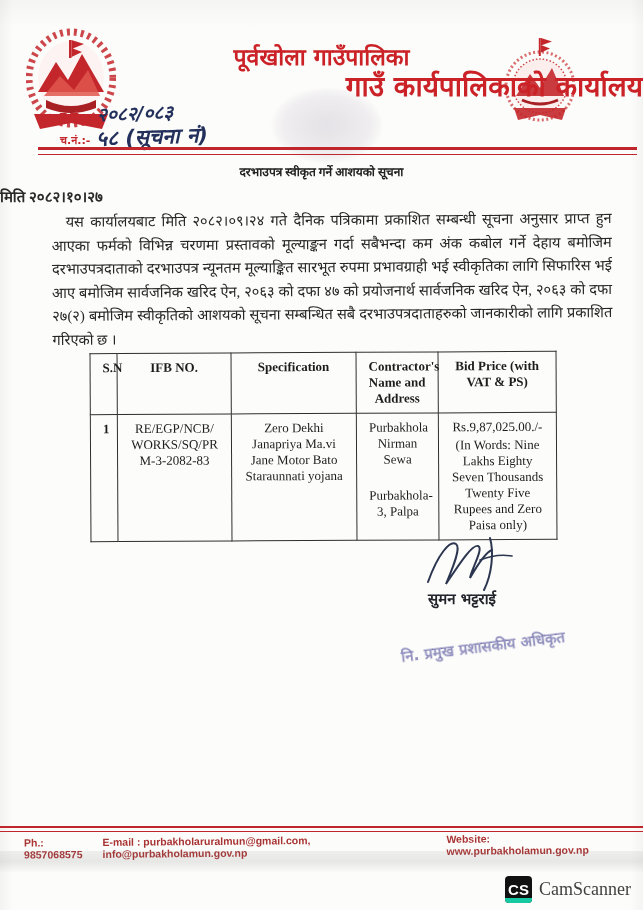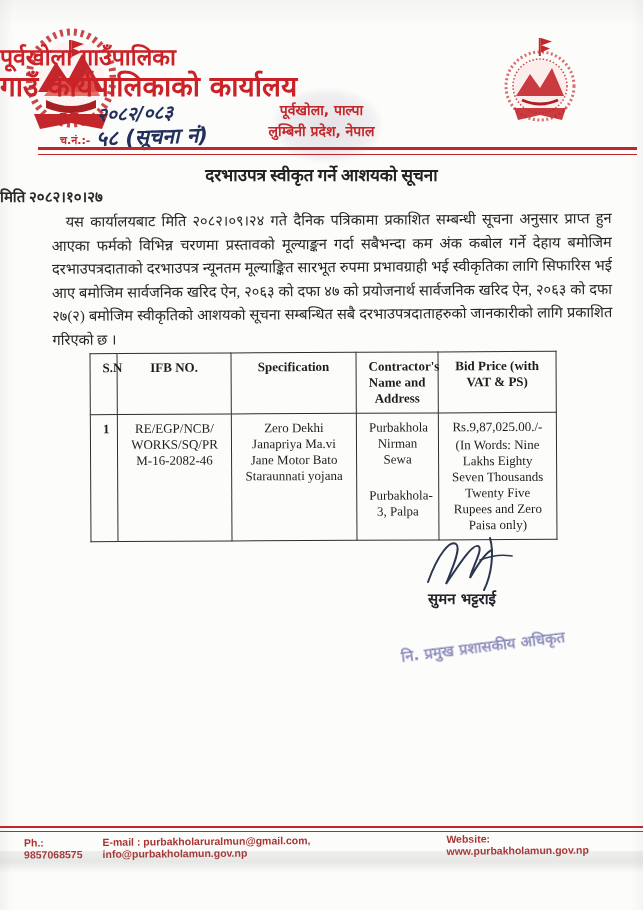--- a/index.html
+++ b/index.html
@@ -18,26 +18,26 @@
   .slogan {
     position:absolute; top:17px; left:0; width:100%;
     text-align:center; font-size:11px; font-weight:bold;
     color:#b7342e; letter-spacing:.2px;
     font-family:"Liberation Serif", serif;
   }
   .emblem { position:absolute; }
   .emblem-left { left:26px; top:26px; }
   .emblem-right { left:502px; top:30px; }
   .title1 {
-    position:absolute; top:40px; left:0; width:100%; text-align:left;
+    position:absolute; top:40px; left:0; width:100%; text-align:center;
     font-size:23px; font-weight:bold; color:#cb2228;
     font-family:"DejaVu Sans", sans-serif;
   }
   .title2 {
-    position:absolute; top:66px; left:0; width:100%; text-align:left;
+    position:absolute; top:66px; left:0; width:100%; text-align:right;
     font-size:28px; font-weight:bold; color:#cb2228;
     font-family:"DejaVu Sans", sans-serif;
   }
   .addr1, .addr2 {
     position:absolute; left:0; width:100%; text-align:center;
     font-size:14px; font-weight:bold; color:#c3272b;
     font-family:"DejaVu Sans", sans-serif;
   }
   .addr1 { top:100px; }
   .addr2 { top:121px; }
@@ -55,21 +55,21 @@
     color:#23305c; font-size:19px; font-style:italic; font-weight:bold;
     transform:rotate(-2deg); margin-left:6px; white-space:nowrap;
   }
   .rule-head {
     position:absolute; top:147px; left:38px; right:6px; height:8px;
     border-top:3px solid #c0272d; border-bottom:1.5px solid #c0272d;
   }
   
   .subject {
     position:absolute; top:163px; left:0; width:100%; text-align:center;
-    font-size:17px; font-weight:bold; color:#222;
+    font-size:12px; font-weight:bold; color:#222;
   }
   .subject-date {
     position:absolute; top:186px; left:0; width:100%; text-align:left;
     font-size:15px; font-weight:bold; color:#2a2a2a;
   }
   
   .body-par {
     position:absolute; top:209px; left:52px; width:560px;
     font-size:14.6px; line-height:23.5px; text-align:justify;
     color:#262626; text-indent:14px;
@@ -176,22 +176,20 @@
       <path d="M39 8 L50 11.5 L39 15.5 Z M39 15 L48 18.5 L39 22.5 Z" fill="#c3272b"></path>
       <path d="M12 78 L64 78 L60 90 L38 85 L16 90 Z" fill="#c3272b" opacity="0.9"></path>
       <path d="M20 70 Q38 78 56 70" fill="none" stroke="#a81f24" stroke-width="3"></path>
     </svg>
   </div>
 
   <div class="hdr-stamp"></div>
 
   <div class="title1">पूर्वखोला गाउँपालिका</div>
   <div class="title2">गाउँ कार्यपालिकाको कार्यालय</div>
-  <div class="addr1">पूर्वखोला, पाल्पा</div>
-  <div class="addr2">लुम्बिनी प्रदेश, नेपाल</div>
 
   <div class="ref-block">
     <div class="ref-row">
       <span class="ref-label">प.सं.:-</span>
       <span class="hand">२०८२/०८३</span>
     </div>
     <div class="ref-row">
       <span class="ref-label">च.नं.:-</span>
       <span class="hand" style="font-size:21px;">५८ (सूचना नं)</span>
     </div>
@@ -217,21 +215,21 @@
         <th>S.N</th>
         <th>IFB NO.</th>
         <th>Specification</th>
         <th>Contractor's Name and Address</th>
         <th>Bid Price (with VAT &amp; PS)</th>
       </tr>
     </thead>
     <tbody>
       <tr>
         <td class="cell-sn">1</td>
-        <td class="cell-ifb">RE/EGP/NCB/WORKS/SQ/PRM-16-2082-46</td>
+        <td class="cell-ifb">RE/EGP/NCB/WORKS/SQ/PRM-3-2082-83</td>
         <td class="cell-spec">Zero Dekhi Janapriya Ma.vi Jane Motor Bato Staraunnati yojana</td>
         <td class="cell-contr">
           <div>Purbakhola Nirman Sewa</div>
           <div class="contr-line2">Purbakhola- 3, Palpa</div>
         </td>
         <td class="cell-bid">
           <div>Rs.9,87,025.00./-</div>
           <div class="bid-words">(In Words: Nine Lakhs Eighty Seven Thousands Twenty Five Rupees and Zero Paisa only)</div>
         </td>
       </tr>
@@ -249,14 +247,18 @@
   <div class="sig-stamp">नि. प्रमुख प्रशासकीय अधिकृत</div>
 
   <div class="rule-foot"></div>
   <div class="footer-row">
     <span>Ph.: 9857068575</span>
     <span>E-mail : purbakholaruralmun@gmail.com, info@purbakholamun.gov.np</span>
     <span>Website: www.purbakholamun.gov.np</span>
   </div>
   <div class="scan-shadow"></div>
 
+  <div class="cs-badge">
+    <div class="cs-square">CS</div>
+    <div class="cs-text">CamScanner</div>
+  </div>
 
 </div>
 
 </body></html>

